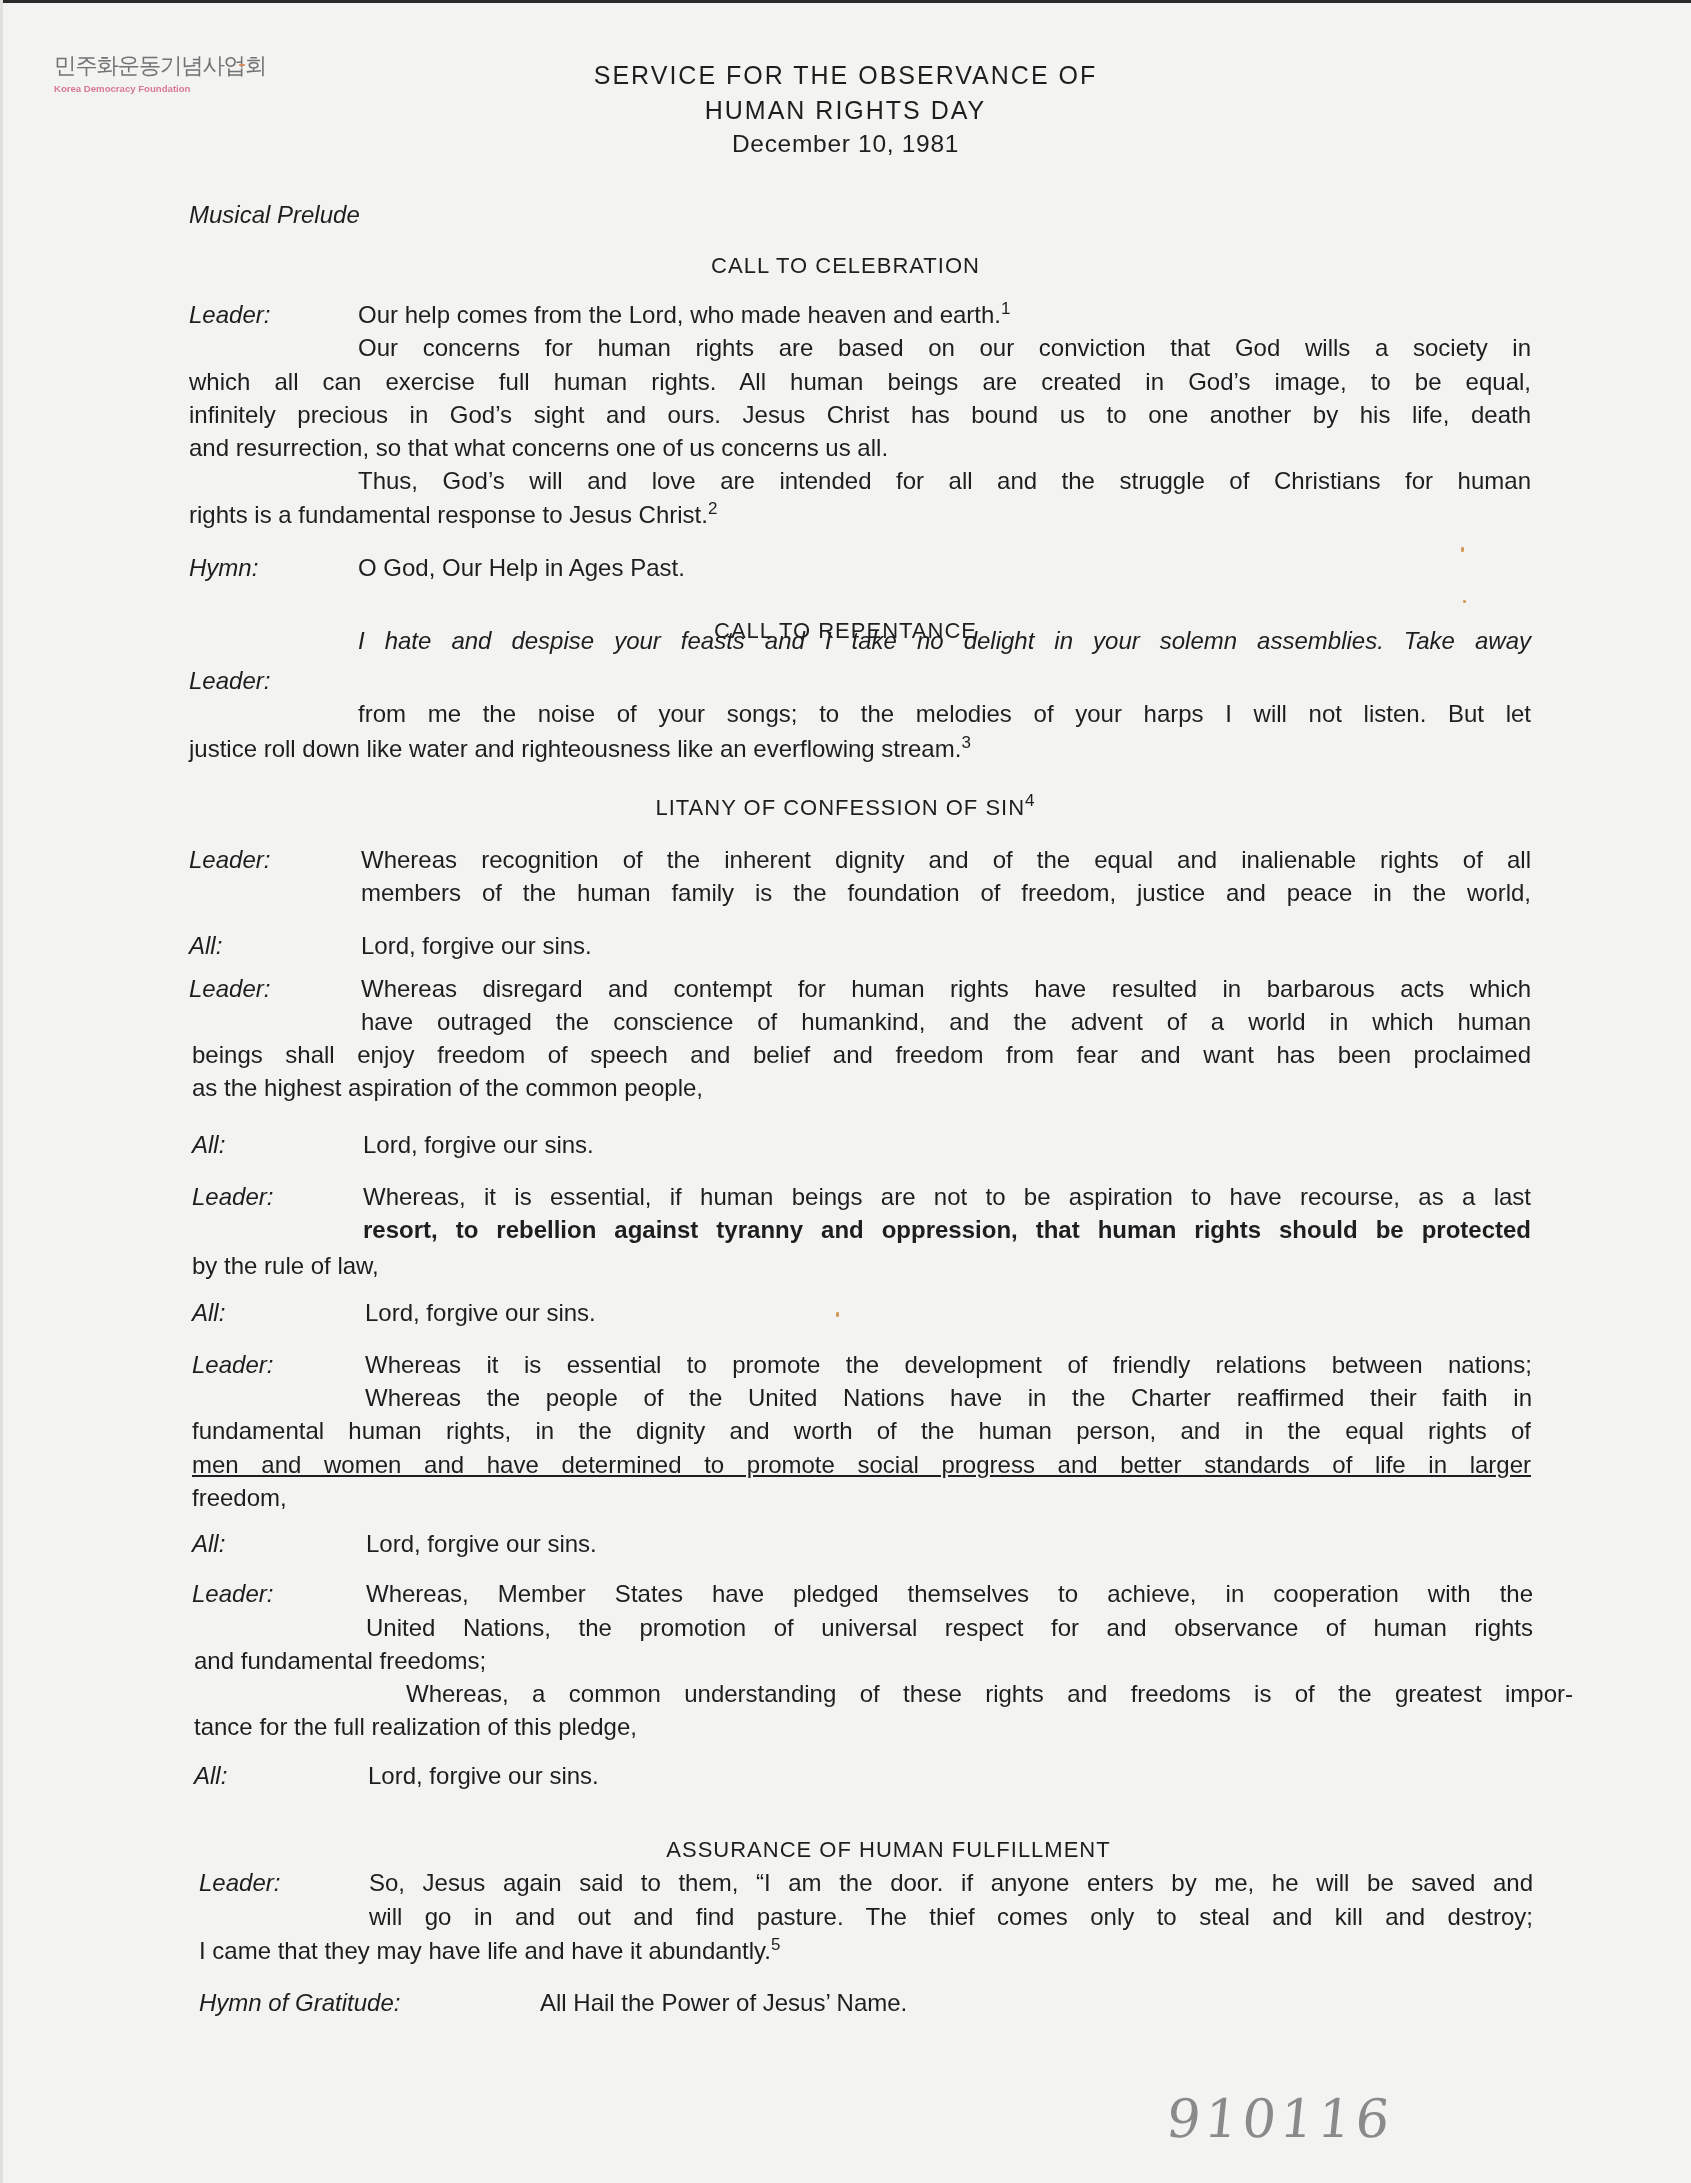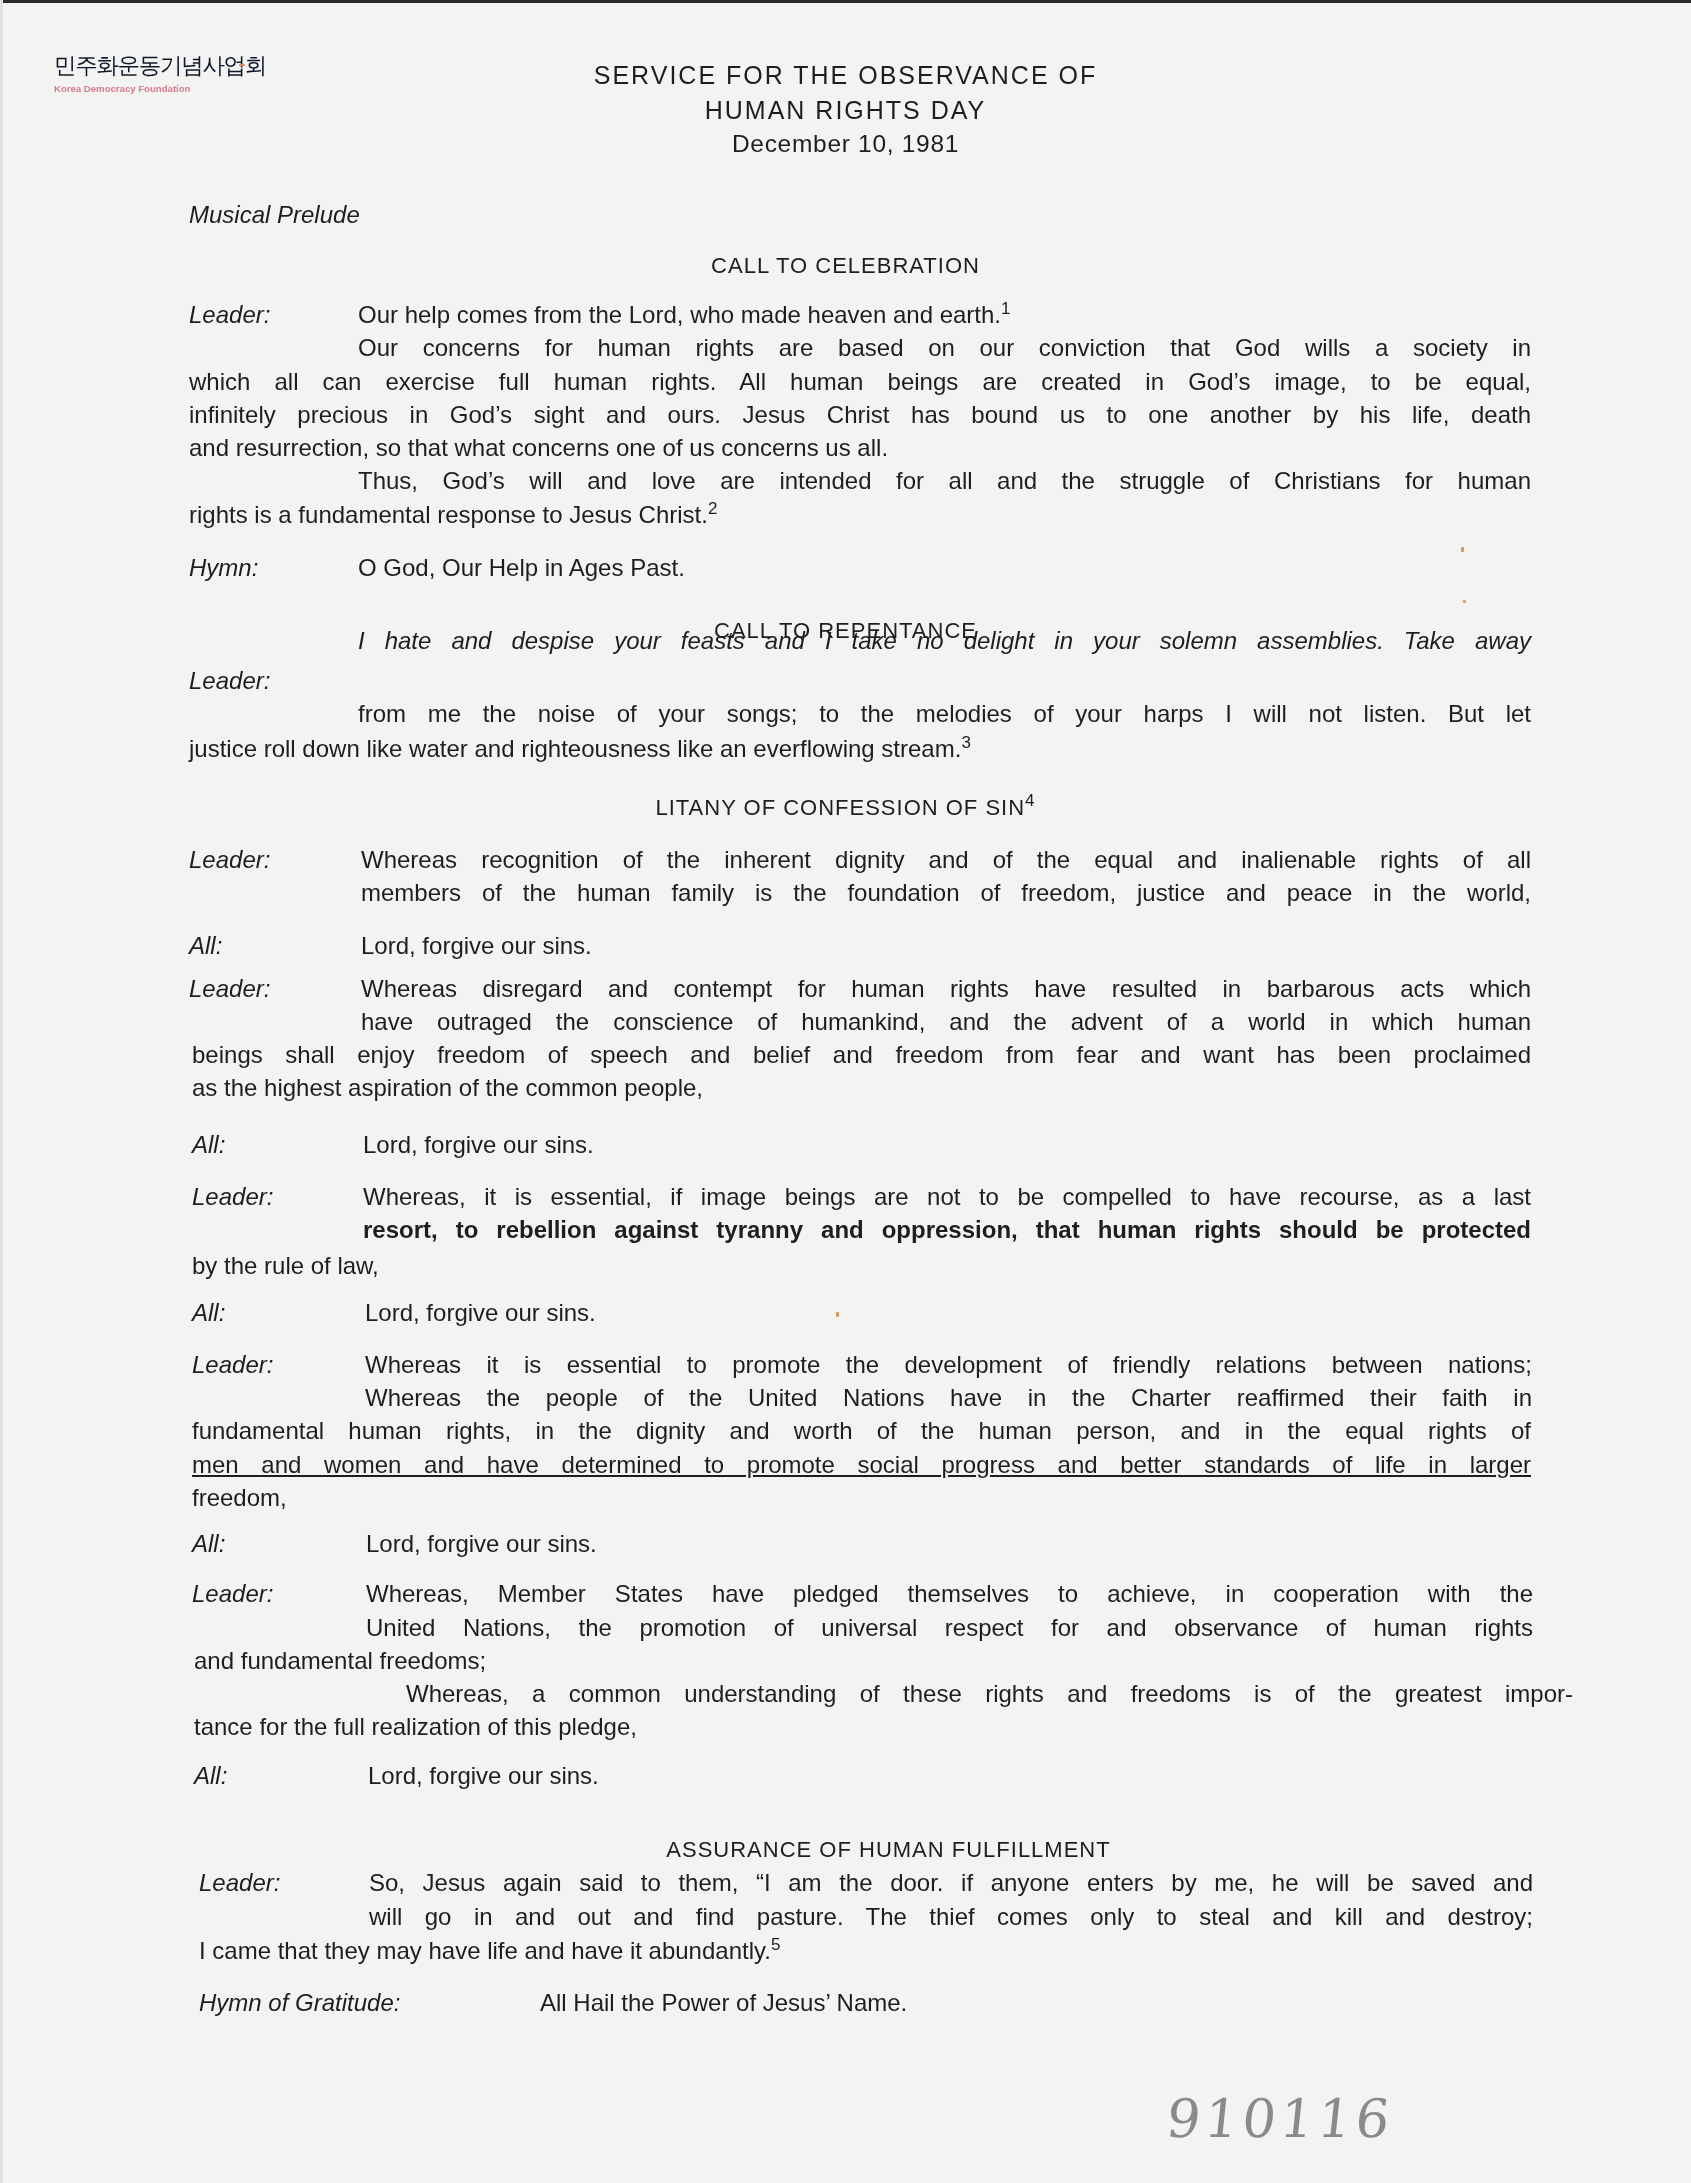--- a/index.html
+++ b/index.html
@@ -5,21 +5,21 @@
   html, body { margin:0; padding:0; }
   body {
     width:1691px; height:2183px; position:relative; overflow:hidden;
     background:#f3f3f1;
     font-family:"Liberation Sans", sans-serif;
     color:#1e1e1e;
   }
   .edge-top { position:absolute; left:0; top:0; width:1691px; height:2.7px; background:#2a2a2a; }
   .edge-left { position:absolute; left:0; top:0; width:2.7px; height:2183px; background:#e0e0de; }
   .watermark { position:absolute; left:54px; top:52px; width:212px; }
-  .wm-kr { font-family:"DejaVu Sans", sans-serif; font-size:22.5px; color:#0f172a; letter-spacing:-1.3px; line-height:26.5px; }
+  .wm-kr { font-family:"DejaVu Sans", sans-serif; font-size:22.5px; color:#737373; letter-spacing:-1.3px; line-height:26.5px; }
   .wm-en { font-family:"Liberation Sans", sans-serif; font-weight:bold; font-size:9.6px; color:#d87a93; line-height:12px; margin-top:4px; }
 
   .title { position:absolute; left:0; width:1691px; text-align:center; font-size:25px; letter-spacing:2px; line-height:34px; }
   .title.l1 { top:58px; }
   .title.l2 { top:93px; }
   .title.l3 { top:127px; font-size:24.5px; letter-spacing:0.7px; }
   .heading { position:absolute; left:0; width:1691px; text-align:center; font-size:22px; letter-spacing:1px; line-height:29px; }
   .label { position:absolute; font-style:italic; font-size:24px; line-height:33px; }
   .line { position:absolute; font-size:24px; line-height:33px; white-space:nowrap; }
   .just { text-align:justify; text-align-last:justify; }
@@ -72,21 +72,21 @@
 
 <div class="label" style="left:189px; top:972px;">Leader:</div>
 <div class="line just" style="left:361px; top:972px; width:1170px;">Whereas disregard and contempt for human rights have resulted in barbarous acts which</div>
 <div class="line just" style="left:361px; top:1005px; width:1170px;">have outraged the conscience of humankind, and the advent of a world in which human</div>
 <div class="line just" style="left:192px; top:1038px; width:1339px;">beings shall enjoy freedom of speech and belief and freedom from fear and want has been proclaimed</div>
 <div class="line" style="left:192px; top:1071px;">as the highest aspiration of the common people,</div>
 <div class="label" style="left:192px; top:1128px;">All:</div>
 <div class="line" style="left:363px; top:1128px;">Lord, forgive our sins.</div>
 
 <div class="label" style="left:192px; top:1180px;">Leader:</div>
-<div class="line just" style="left:363px; top:1180px; width:1168px;">Whereas, it is essential, if image beings are not to be compelled to have recourse, as a last</div>
+<div class="line just" style="left:363px; top:1180px; width:1168px;">Whereas, it is essential, if human beings are not to be aspiration to have recourse, as a last</div>
 <div class="line just" style="left:363px; top:1213px; width:1168px;font-weight:bold;">resort, to rebellion against tyranny and oppression, that human rights should be protected</div>
 <div class="line" style="left:192px; top:1249px;">by the rule of law,</div>
 <div class="label" style="left:192px; top:1296px;">All:</div>
 <div class="line" style="left:365px; top:1296px;">Lord, forgive our sins.</div>
 
 <div class="label" style="left:192px; top:1348px;">Leader:</div>
 <div class="line just" style="left:365px; top:1348px; width:1167px;">Whereas it is essential to promote the development of friendly relations between nations;</div>
 <div class="line just" style="left:365px; top:1381px; width:1167px;">Whereas the people of the United Nations have in the Charter reaffirmed their faith in</div>
 <div class="line just" style="left:192px; top:1414px; width:1339px;">fundamental human rights, in the dignity and worth of the human person, and in the equal rights of</div>
 <div class="line just" style="left:192px; top:1448px; width:1339px;text-decoration:underline;">men and women and have determined to promote social progress and better standards of life in larger</div>

